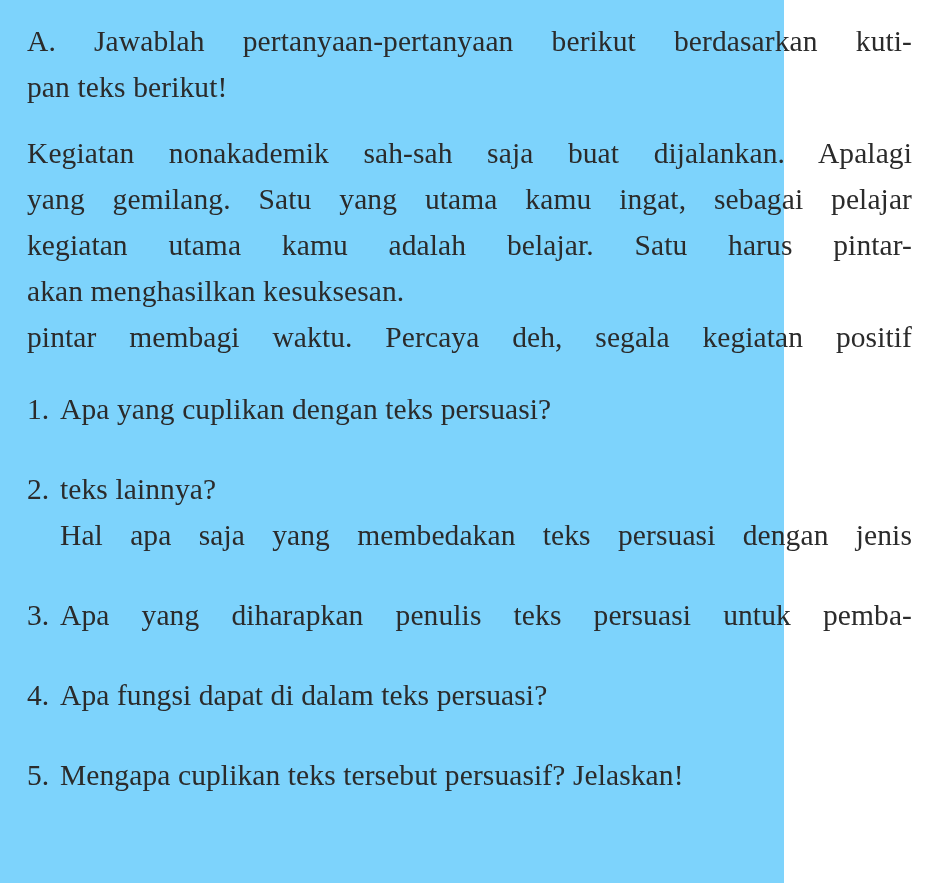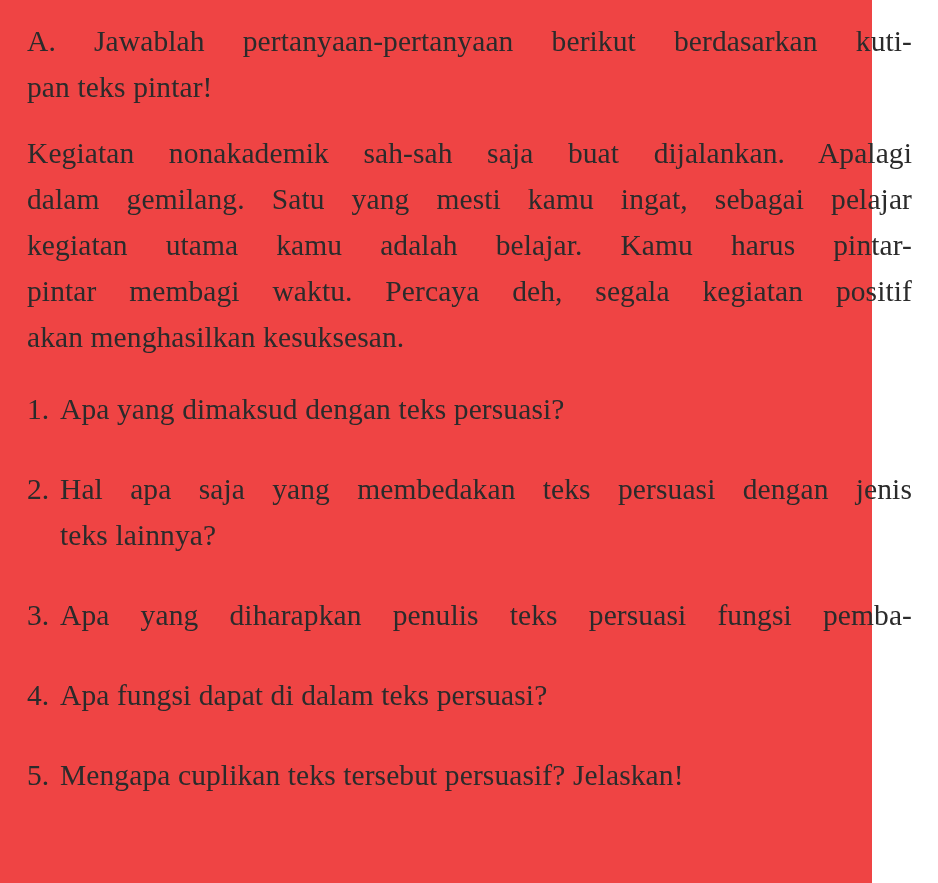--- a/index.html
+++ b/index.html
@@ -11,23 +11,23 @@
     width: 938px;
     height: 883px;
     background: #ffffff;
     font-family: "Liberation Serif", "DejaVu Serif", serif;
     color: #2b2b2b;
     overflow: hidden;
   }
 
   .page {
     position: relative;
-    width: 872px;
+    width: 784px;
     height: 883px;
-    background: #ef4444;
+    background: #7dd3fc;
     padding: 0;
     box-sizing: border-box;
   }
 
   .content {
     position: absolute;
     left: 27px;
     top: 18px;
     width: 885px;           
   }
@@ -130,50 +130,50 @@
   }
 </style>
 </head>
 <body>
 
 <div class="page">
   <div class="content">
 
     <p class="section-heading">
       <span class="firstline">A. Jawablah pertanyaan-pertanyaan berikut berdasarkan kuti-</span>
-      <span class="lastline">pan teks pintar!</span>
+      <span class="lastline">pan teks berikut!</span>
     </p>
 
     <p class="passage">
       <span class="jline">Kegiatan nonakademik sah-sah saja buat dijalankan. Apalagi</span>
-      <span class="jline">dalam gemilang. Satu yang mesti kamu ingat, sebagai pelajar</span>
-      <span class="jline">kegiatan utama kamu adalah belajar. Kamu harus pintar-</span>
+      <span class="jline">yang gemilang. Satu yang utama kamu ingat, sebagai pelajar</span>
+      <span class="jline">kegiatan utama kamu adalah belajar. Satu harus pintar-</span>
+      <span class="jline last">akan menghasilkan kesuksesan.</span>
       <span class="jline">pintar membagi waktu. Percaya deh, segala kegiatan positif</span>
-      <span class="jline last">akan menghasilkan kesuksesan.</span>
     </p>
 
     <ol class="question-list">
 
       <li class="question-item gap-large">
         <span class="question-number">1.</span>
-        <span class="question-text single">Apa yang dimaksud dengan teks persuasi?</span>
+        <span class="question-text single">Apa yang cuplikan dengan teks persuasi?</span>
       </li>
 
       <li class="question-item gap-large">
         <span class="question-number">2.</span>
         <span class="question-text">
+          <span class="jline last">teks lainnya?</span>
           <span class="jline">Hal apa saja yang membedakan teks persuasi dengan jenis</span>
-          <span class="jline last">teks lainnya?</span>
         </span>
       </li>
 
       <li class="question-item gap-large">
         <span class="question-number">3.</span>
         <span class="question-text">
-          <span class="jline">Apa yang diharapkan penulis teks persuasi fungsi pemba-</span>
+          <span class="jline">Apa yang diharapkan penulis teks persuasi untuk pemba-</span>
         </span>
       </li>
 
       <li class="question-item gap-large">
         <span class="question-number">4.</span>
         <span class="question-text single">Apa fungsi dapat di dalam teks persuasi?</span>
       </li>
 
       <li class="question-item">
         <span class="question-number">5.</span>

